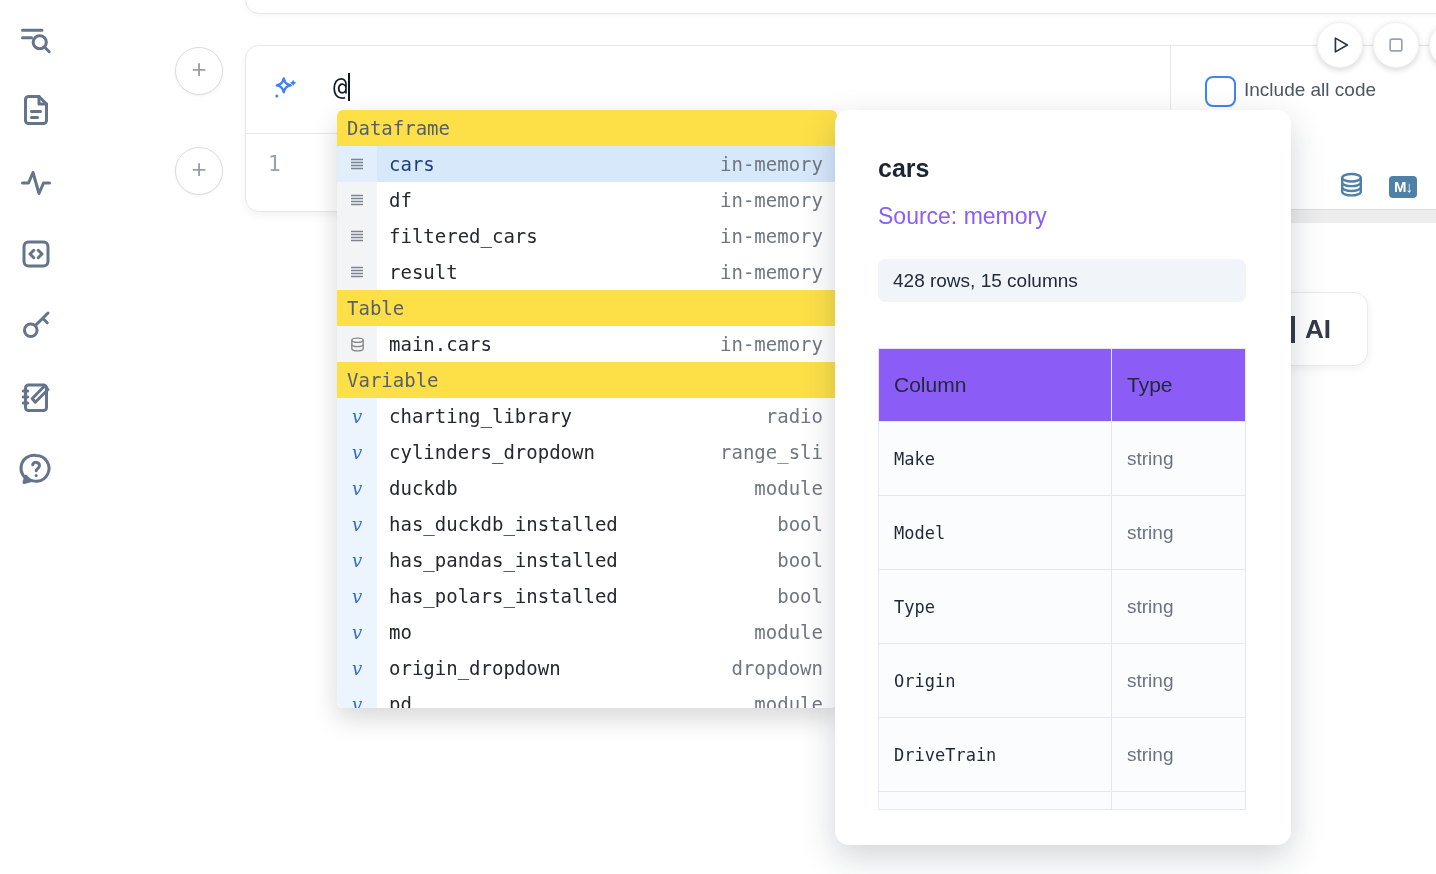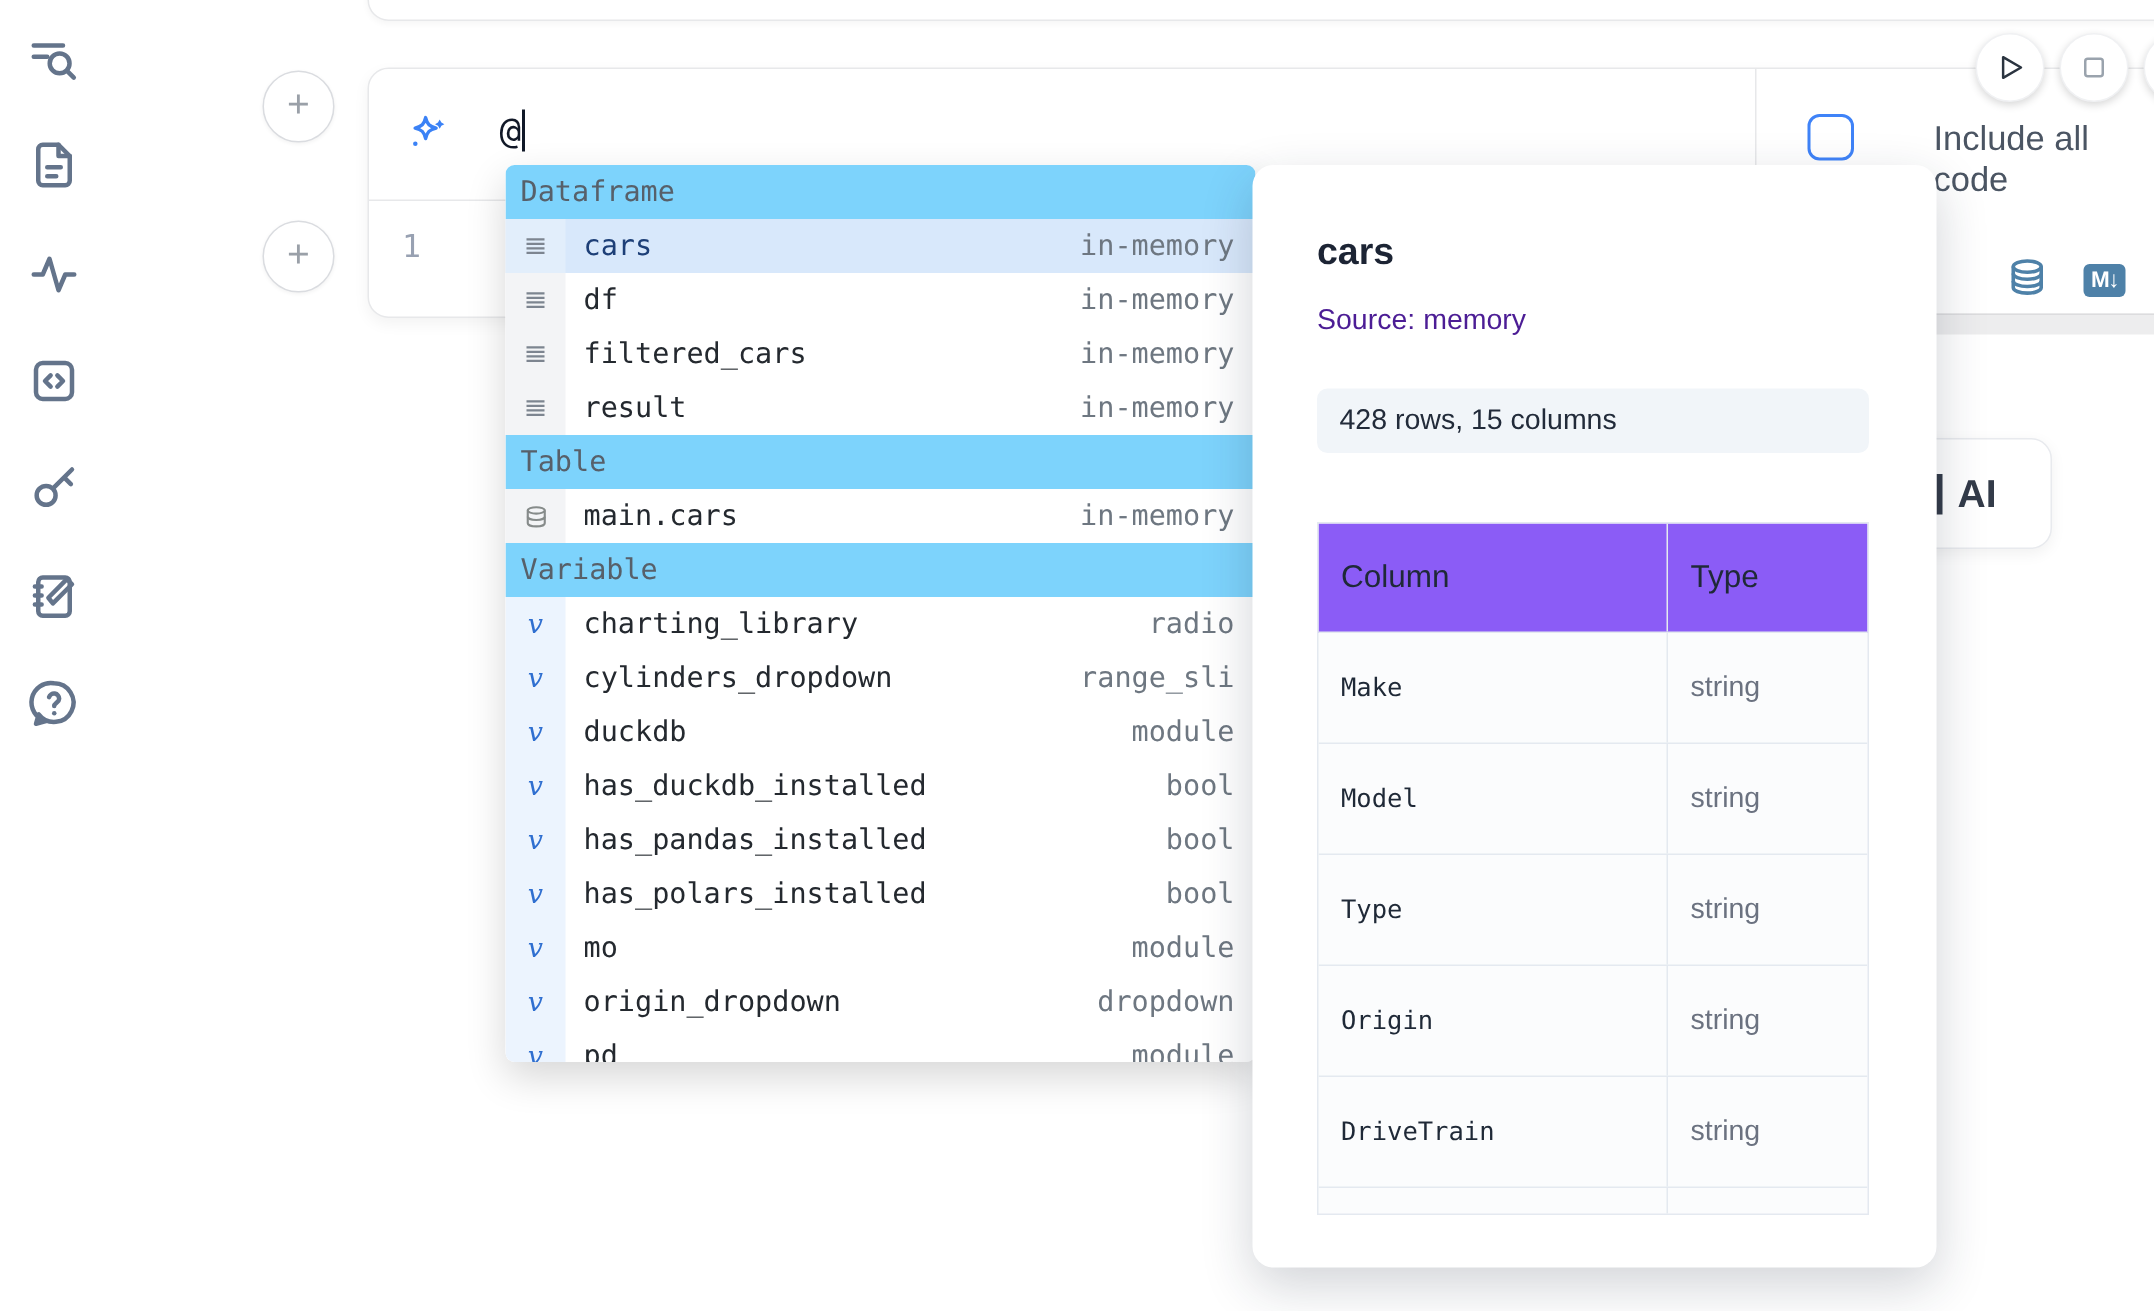--- a/index.html
+++ b/index.html
@@ -34,56 +34,56 @@
   .caret{display:inline-block;width:2px;height:28px;background:#101828;vertical-align:-6px;margin-left:1px;}
 
   .line-no{left:268px;top:152px;font-size:21px;color:#98a1b2;}
 
   
   .circle-btn{width:44px;height:44px;border-radius:50%;background:#fff;border:1px solid #f0f1f3;
     box-shadow:0 2px 6px rgba(0,0,0,.16);display:flex;align-items:center;justify-content:center;cursor:pointer;}
 
   
   .checkbox{left:1205px;top:76px;width:27px;height:27px;border:2.5px solid #3f83f8;border-radius:8px;background:#fff;cursor:pointer;}
-  .cb-label{left:1244px;top:79px;font-size:23px;color:#4b5563;margin-left:45px;}
+  .cb-label{left:1244px;top:79px;font-size:19px;color:#4b5563;}
 
   
   .db-icon{left:1337px;top:171px;width:29px;height:29px;}
   .md-badge{left:1389px;top:176px;height:22px;padding:0 5px;background:#4e81a8;border-radius:4px;
     color:#fff;font-weight:bold;font-size:15px;line-height:22px;letter-spacing:-1px;cursor:pointer;}
 
   
   .gray-band{left:836px;top:209px;width:600px;height:13px;background:#ededee;border-top:1px solid #dcdcde;z-index:4;}
   .ai-card{left:1100px;top:292px;width:266px;height:72px;background:#fff;border:1px solid #e8eaee;border-radius:14px;
     box-shadow:0 3px 10px rgba(0,0,0,.06);z-index:4;cursor:pointer;}
   .ai-card-inner{position:absolute;left:190px;top:21px;display:flex;align-items:center;}
   .clipped-letter{width:4px;height:27px;background:#333b49;margin-right:10px;}
   .ai-label{font-size:26px;font-weight:bold;color:#333b49;text-align:right;}
 
   
   .dropdown{left:337px;top:110px;width:500px;height:598px;background:#fff;z-index:20;
     border-radius:6px;box-shadow:0 10px 26px rgba(0,0,0,.16);overflow:hidden;}
-  .ac-header{height:36px;background:#7dd3fc;color:#57606a;font-size:19px;display:flex;align-items:center;
+  .ac-header{height:36px;background:#fde047;color:#57606a;font-size:19px;display:flex;align-items:center;
     padding-left:10px;font-family:"DejaVu Sans Mono",monospace;}
   .ac-row{height:36px;display:flex;align-items:center;font-size:19px;font-family:"DejaVu Sans Mono",monospace;
     background:#fff;cursor:pointer;}
   .ac-gutter{width:40px;align-self:stretch;display:flex;align-items:center;justify-content:center;background:#f3f4f6;flex:none;}
   .ac-gutter.var{background:#ecf4fe;}
   .ac-row.sel{background:#d8e8fb;}
   .ac-row.sel .ac-gutter{background:#e2eefb;}
   .ac-name{padding-left:12px;color:#24292f;flex:1;white-space:nowrap;}
   .ac-row.sel .ac-name{color:#1d3f77;}
   .ac-type{color:#6e7781;padding-right:14px;white-space:nowrap;}
   .v-glyph{font-style:italic;color:#2f6fd0;font-size:18px;font-family:"DejaVu Serif",serif;}
 
   
   .panel{left:835px;top:110px;width:456px;height:735px;background:#fff;border-radius:14px;z-index:30;
     box-shadow:0 12px 34px rgba(30,41,59,.20);}
   .panel-title{position:absolute;left:43px;top:44px;font-size:25px;font-weight:bold;color:#1c2434;}
-  .panel-source{position:absolute;left:43px;top:93px;font-size:19px;color:#4c1d95;}
+  .panel-source{position:absolute;left:43px;top:93px;font-size:23px;color:#8b5cf6;}
   .shape-badge{position:absolute;left:43px;top:149px;width:368px;height:43px;background:#f1f5f9;border-radius:7px;
     font-size:19px;color:#222b3a;line-height:43px;padding-left:15px;box-sizing:border-box;}
   .schema-table{position:absolute;left:43px;top:238px;width:368px;height:462px;border:1px solid #e4e9f0;
     box-sizing:border-box;overflow:hidden;background:#fbfcfd;}
   .sch-row{display:flex;border-bottom:1px solid #e4e9f0;height:74px;box-sizing:border-box;}
   .sch-row.head{height:73px;background:#8b5cf6;}
   .sch-c1{width:233px;box-sizing:border-box;border-right:1px solid #e4e9f0;display:flex;align-items:center;padding-left:15px;}
   .sch-c2{flex:1;display:flex;align-items:center;padding-left:15px;}
   .sch-head-txt{font-size:21px;color:#1f2937;}
   .sch-name{font-family:"DejaVu Sans Mono",monospace;font-size:17px;color:#1f2937;}

